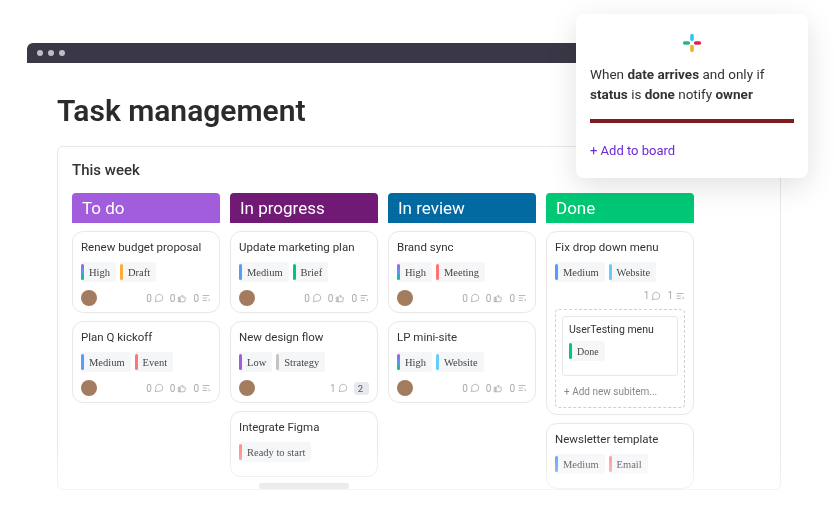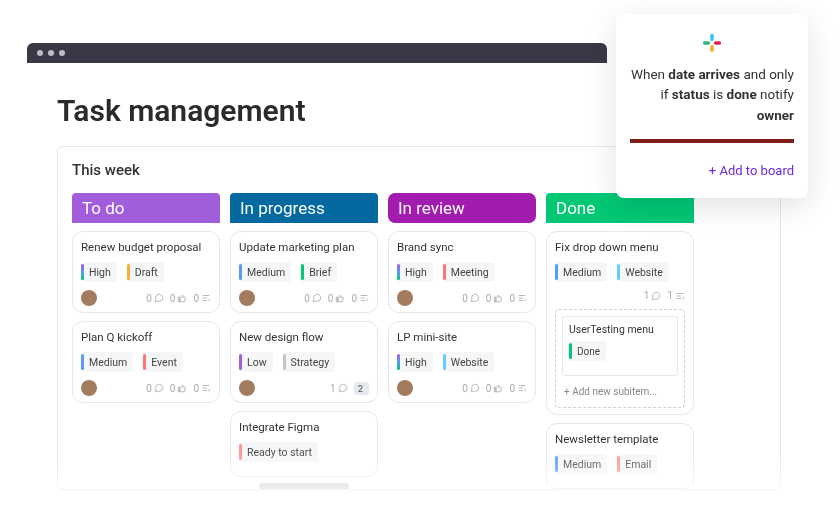--- a/index.html
+++ b/index.html
@@ -11,46 +11,46 @@
   .page { position: absolute; left: 27px; top: 63px; width: 580px; background: #fff; }
   .page-title { font-size: 30px; font-weight: 600; color: #2b2b2b; margin: 30px 0 18px 30px; }
 
   .board-wrap { margin: 0 0 0 30px; border: 1px solid #e8e8e8; border-radius: 6px; padding: 14px 14px 0 14px; width: 724px; background: #fff; }
   .board-title { font-size: 15px; font-weight: 500; color: #333; margin-bottom: 14px; }
 
   .columns { display: flex; gap: 10px; }
   .col { width: 148px; flex-shrink: 0; }
   .col-header { height: 30px; border-radius: 4px 4px 0 0; color: #fff; font-size: 17px; display: flex; align-items: center; padding-left: 10px; font-weight: 400; }
   .col-todo .col-header { background: #a25ddc; }
-  .col-progress .col-header { background: #0369a1; }
-  .col-review .col-header { background: #a21caf; border-radius: 7px; }
+  .col-progress .col-header { background: #701a75; }
+  .col-review .col-header { background: #0369a1; }
   .col-done .col-header { background: #00c875; }
 
   .card { background: #fff; border: 1px solid #e8e8e8; border-radius: 11px; margin-top: 8px; padding: 8px 8px 6px 8px; }
   .card-title { font-size: 11.5px; color: #333; margin-bottom: 8px; }
-  .tags { display: flex; gap: 10px; margin-bottom: 8px; flex-wrap: wrap; }
+  .tags { display: flex; gap: 4px; margin-bottom: 8px; flex-wrap: wrap; font-family: Liberation Serif, serif; }
   .tag { display: inline-flex; align-items: center; font-size: 10.5px; color: #444; background: #f5f6f8; border-radius: 3px; padding: 2px 6px 2px 0; overflow: hidden; }
   .tag-bar { width: 3px; height: 16px; border-radius: 2px; margin-right: 5px; }
   .card-foot { display: flex; align-items: center; justify-content: space-between; }
   .avatar { width: 16px; height: 16px; border-radius: 50%; background: #a37b5e; display: inline-block; }
   .metrics { display: flex; gap: 6px; align-items: center; font-size: 10px; color: #aaa; }
   .metric { display: flex; align-items: center; gap: 2px; }
   .metric svg { width: 10px; height: 10px; stroke: #aaa; fill: none; }
   .metric-badge { background: #e6e9ef; color: #555; border-radius: 3px; padding: 1px 4px; font-size: 9.5px; display:flex; align-items:center; gap:2px;}
 
   .subitems { border: 1px dashed #d0d0d0; border-radius: 4px; margin-top: 8px; padding: 6px; }
   .subitem { background: #fff; border: 1px solid #e8e8e8; border-radius: 3px; padding: 6px; margin-bottom: 6px; }
   .subitem-title { font-size: 10.5px; color: #333; margin-bottom: 5px; }
   .subitem .tag { font-size: 10px; }
   .add-sub { font-size: 10px; color: #888; padding: 4px 2px; }
 
   .scrollbar-hint { height: 6px; background: #d9d9d9; border-radius: 3px; width: 90px; margin: 6px auto 0; }
 
   
-  .callout { position: absolute; right: 32px; top: 14px; width: 192px; background: #fff; border-radius: 8px; box-shadow: 0 8px 30px rgba(0,0,0,0.12); padding: 18px 14px 0; text-align: right; z-index: 10; }
+  .callout { position: absolute; right: 32px; top: 14px; width: 232px; background: #fff; border-radius: 8px; box-shadow: 0 8px 30px rgba(0,0,0,0.12); padding: 18px 14px 0; text-align: left; z-index: 10; }
   .slack-icon { width: 22px; height: 22px; margin: 0 auto 10px; }
   .callout-text { font-size: 13.5px; color: #333; line-height: 1.5; margin-bottom: 14px; }
   .callout-text b { font-weight: 700; }
   .callout-action { border-top: 4px solid #7f1d1d; padding: 20px 0; color: #6d28d9; font-size: 13px; cursor: pointer; }
 
   
   .c-purple { background: #a25ddc; }
   .c-orange { background: #fdab3d; }
   .c-teal   { background: #00c875; }
   .c-blue   { background: #579bfc; }

